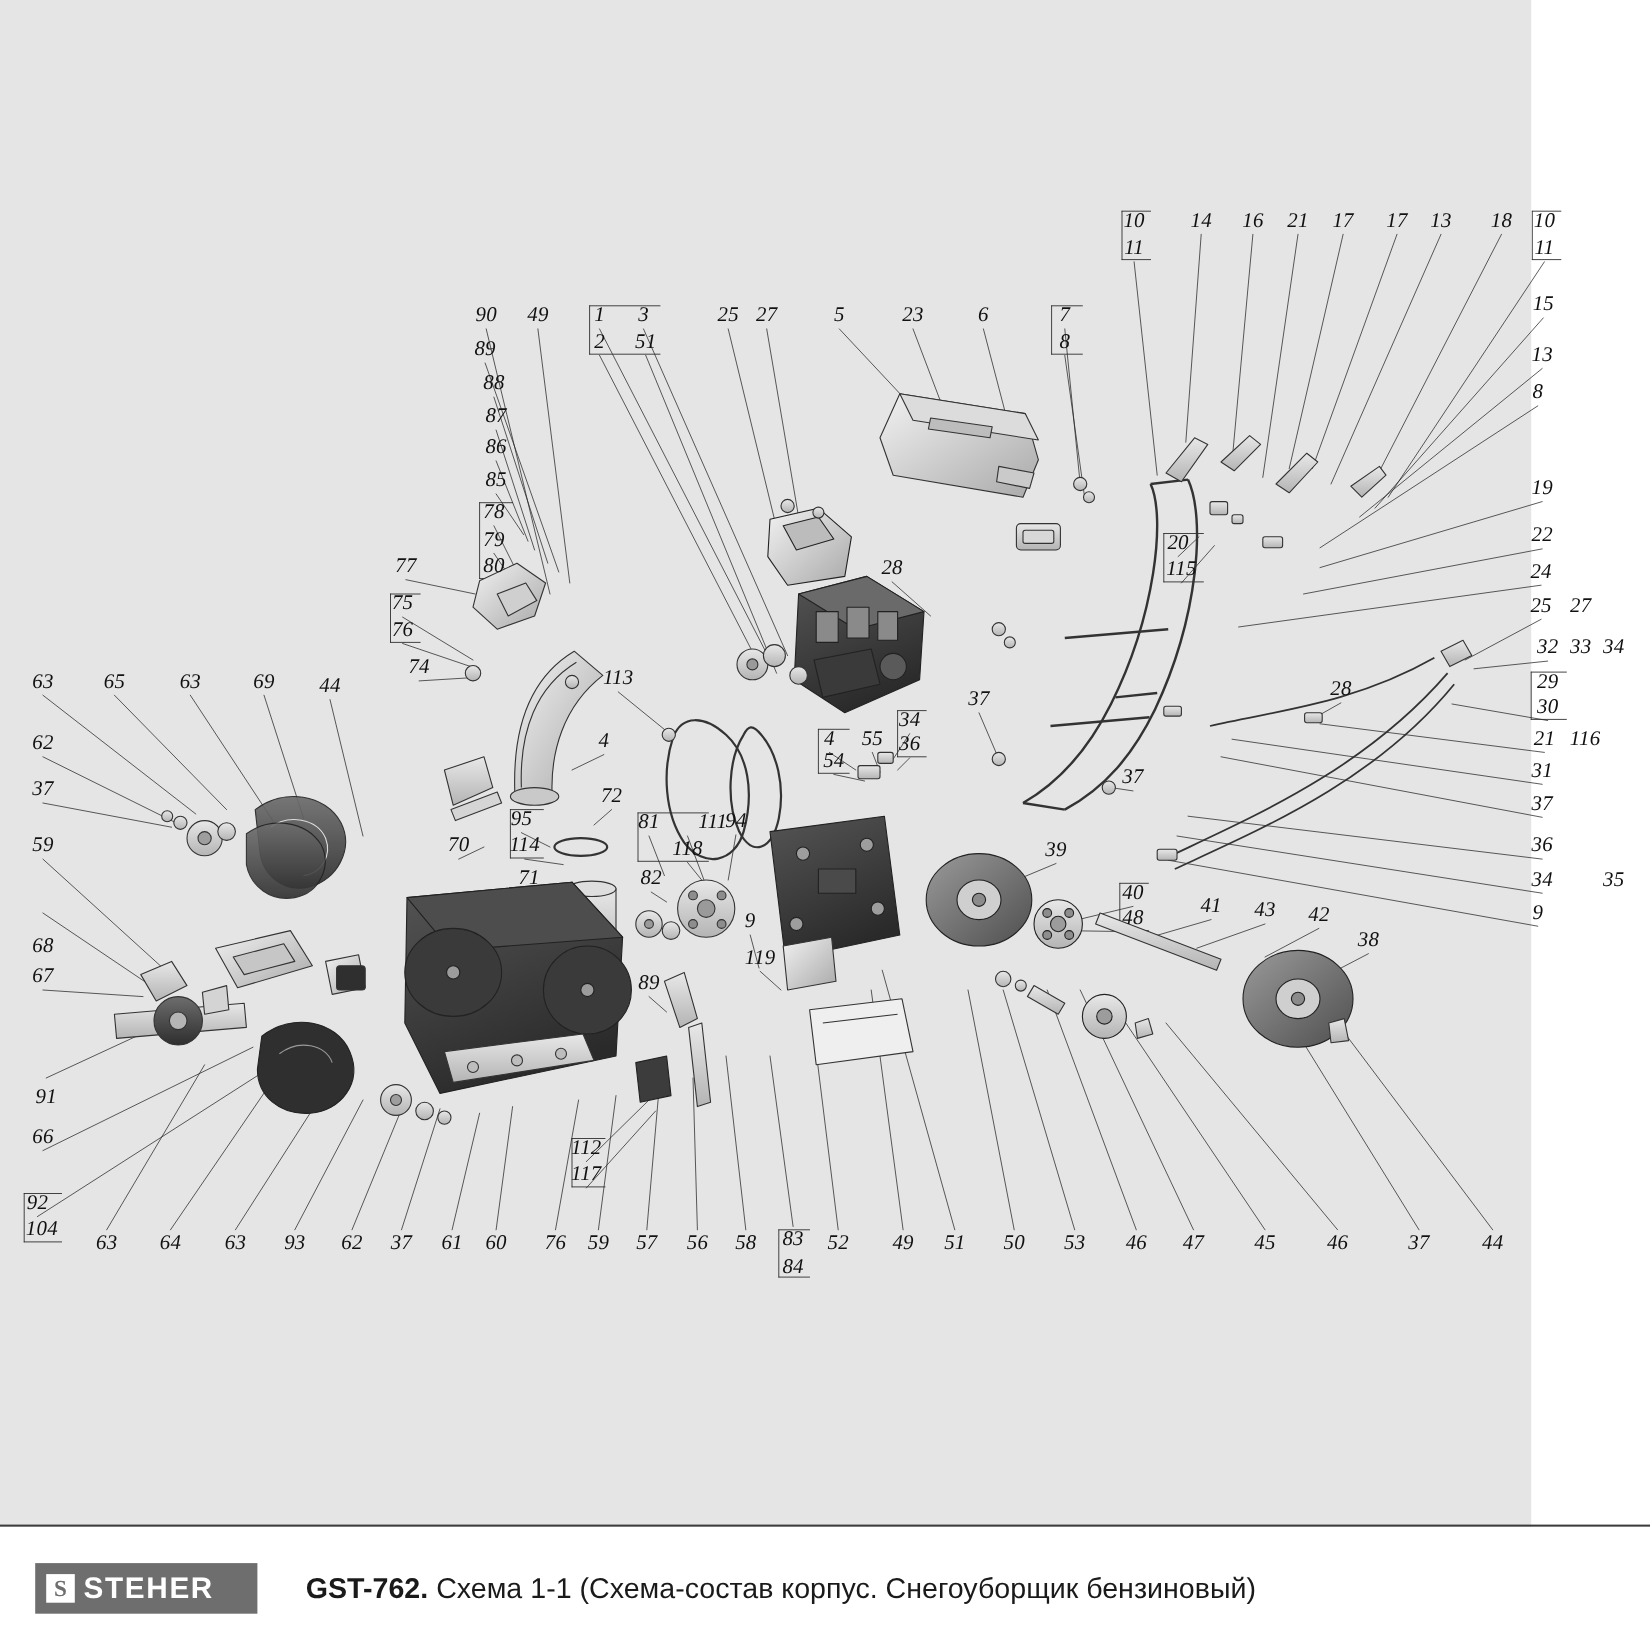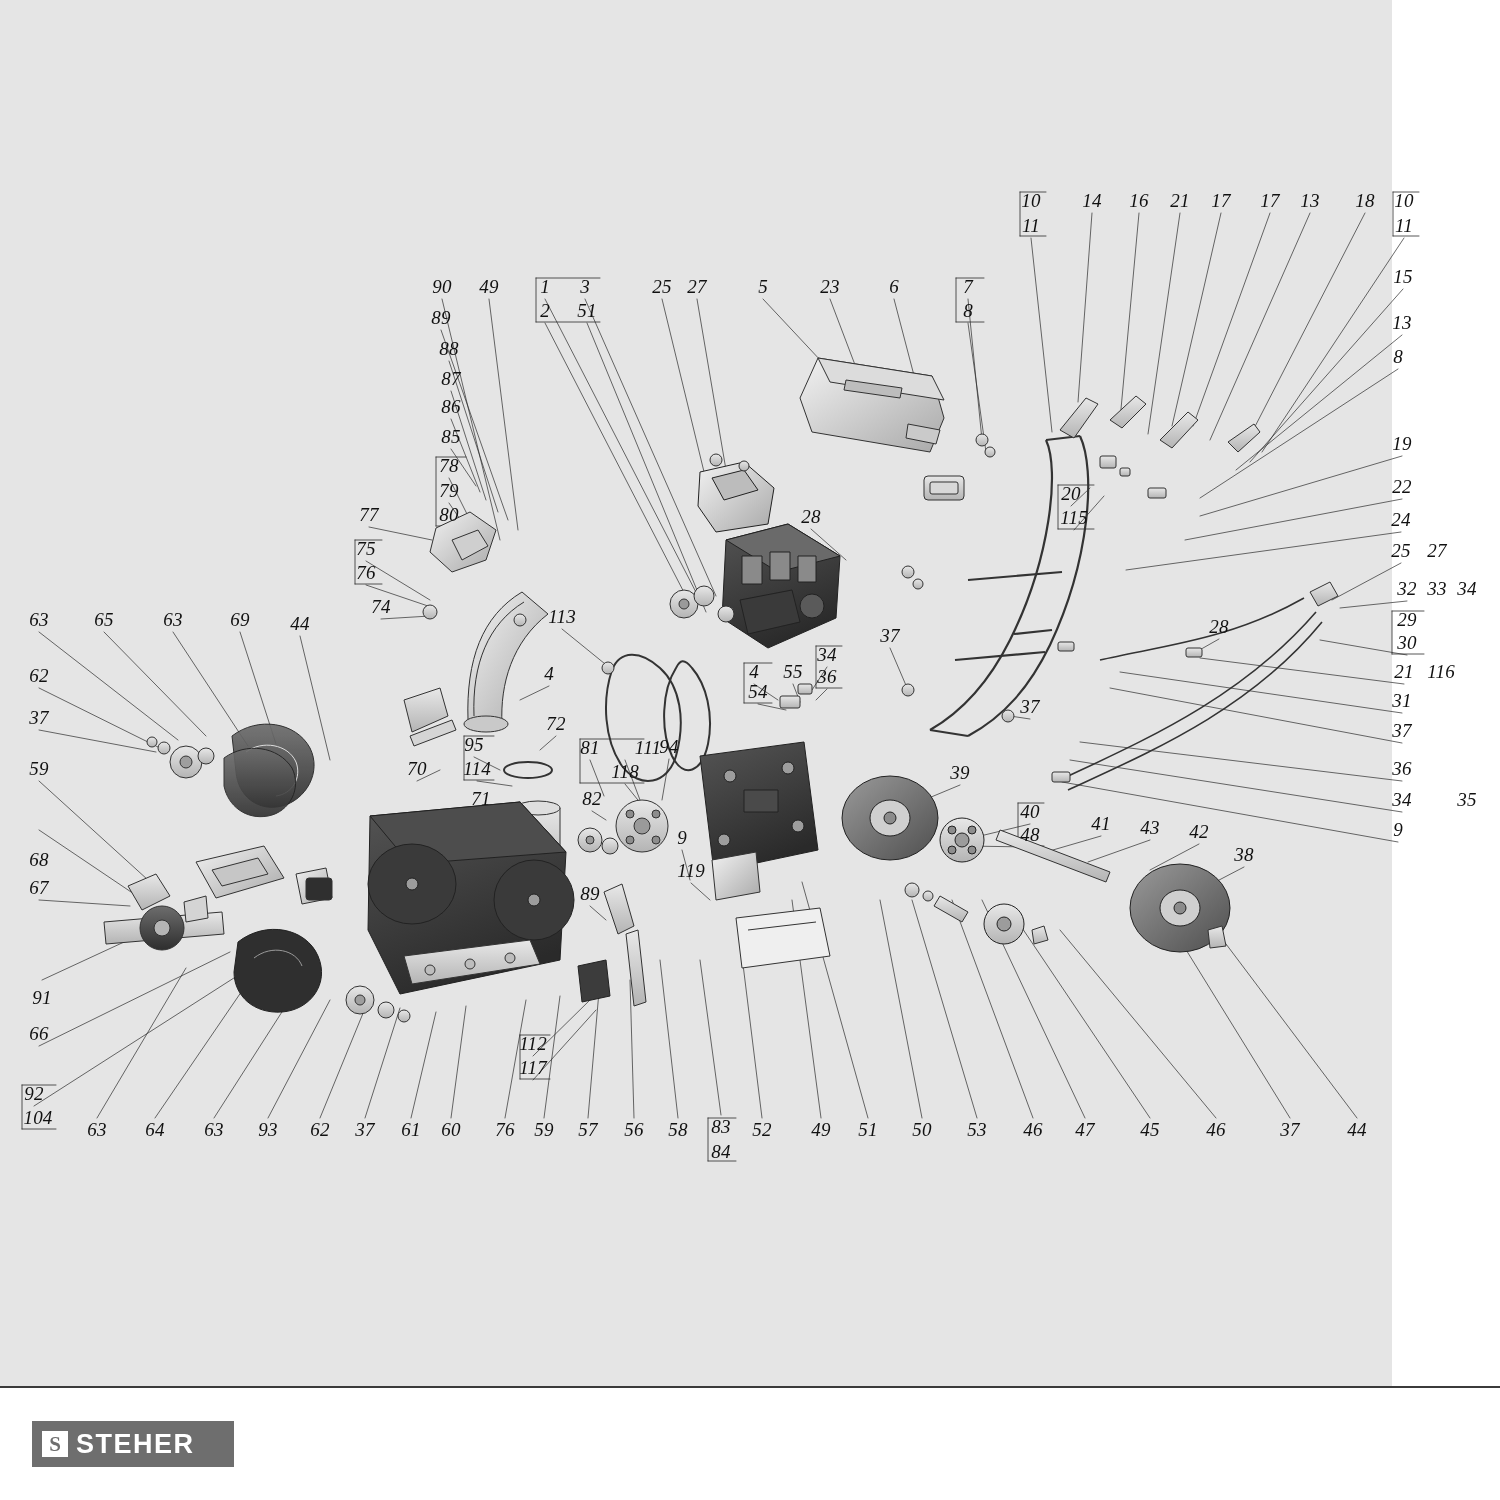--- a/index.html
+++ b/index.html
@@ -634,15 +634,19 @@
       </div>
   </div>
 
   <div id="footer-rule"></div>
 
   <div id="footer">
     <div id="brand-badge">
       <div id="brand-mark">S</div>
       <div id="brand-text">STEHER</div>
     </div>
+    <div id="footer-caption">
+      <span class="model">GST-762.</span>
+      <span>Схема 1-1 (Схема-состав корпус. Снегоуборщик бензиновый)</span>
+    </div>
   </div>
 
 </div>
 
 </body></html>

